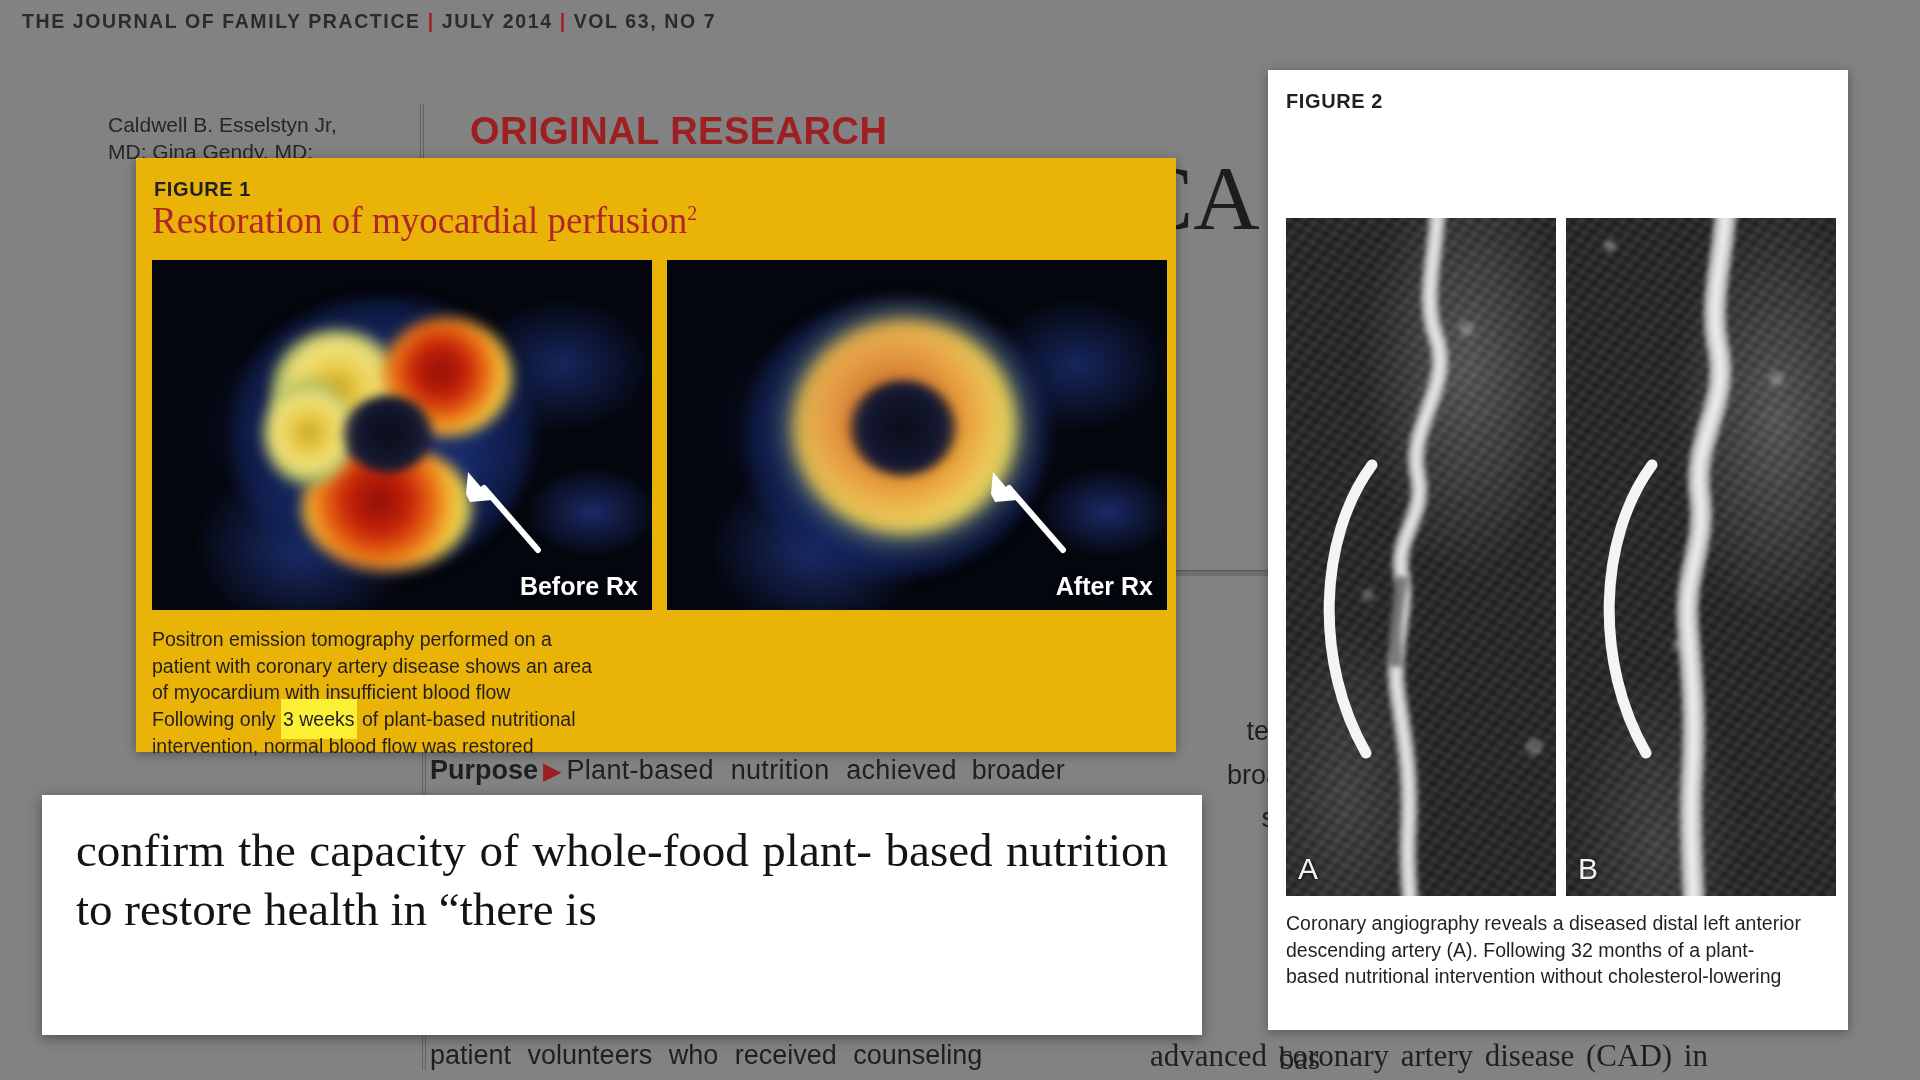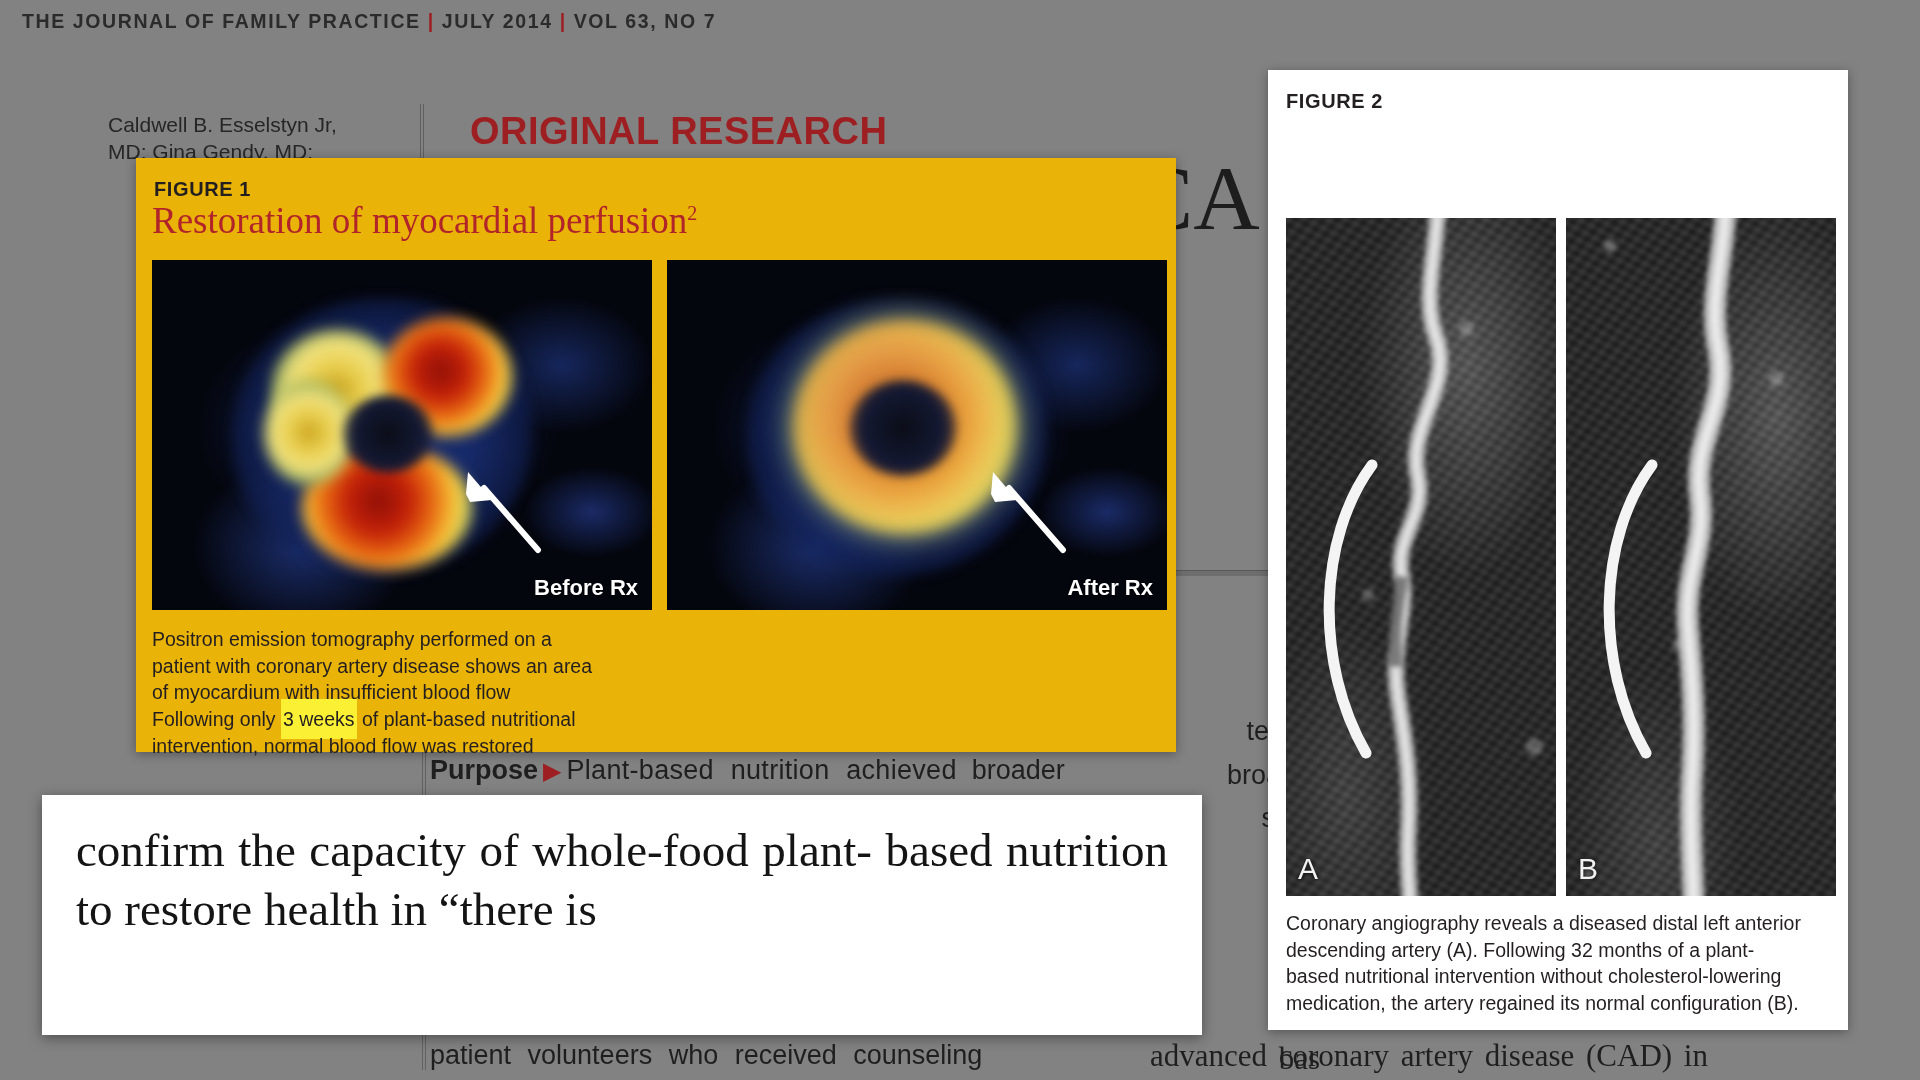--- a/index.html
+++ b/index.html
@@ -129,21 +129,21 @@
   }
   .fig1 .fig-title sup { font-size: 20px; vertical-align: super; }
 
   .pet-row { position: absolute; left: 16px; top: 102px; display: flex; gap: 15px; }
   .pet-panel {
     position: relative; width: 500px; height: 350px;
     background: #05060c; overflow: hidden;
   }
   .pet-label {
     position: absolute; right: 14px; bottom: 9px;
-    color: #fff; font-size: 22px; font-weight: 700;
+    color: #fff; font-size: 25px; font-weight: 700;
     text-shadow: 0 1px 3px rgba(0,0,0,.9);
     z-index: 6;
   }
 
   
   .pet-bg {
     position: absolute; inset: 0;
     background:
       radial-gradient(ellipse 150px 120px at 30% 82%, #1b2d6b 0%, rgba(12,20,52,0) 72%),
       radial-gradient(ellipse 120px 90px at 82% 30%, #16265c 0%, rgba(10,18,46,0) 75%),
@@ -388,21 +388,20 @@
           <path d="M68 12 C 14 85, 10 210, 62 300" stroke="#f4f4f4" stroke-width="11" fill="none" stroke-linecap="round"></path>
         </svg>
         <div class="angio-letter">B</div>
       </div>
     </div>
 
     <div class="fig2-caption">
       <div>Coronary angiography reveals a diseased distal left anterior</div>
       <div>descending artery (A). Following 32 months of a plant-</div>
       <div>based nutritional intervention without cholesterol-lowering</div>
-      <div>medication, the artery regained its normal configuration (B).</div>
     </div>
   </div>
 
   <div class="quote-card">
     <p>
       <span>confirm  the  capacity  of  whole-food  plant-</span>
       <span>based nutrition to restore health in “there is</span>
     </p>
   </div>
 

